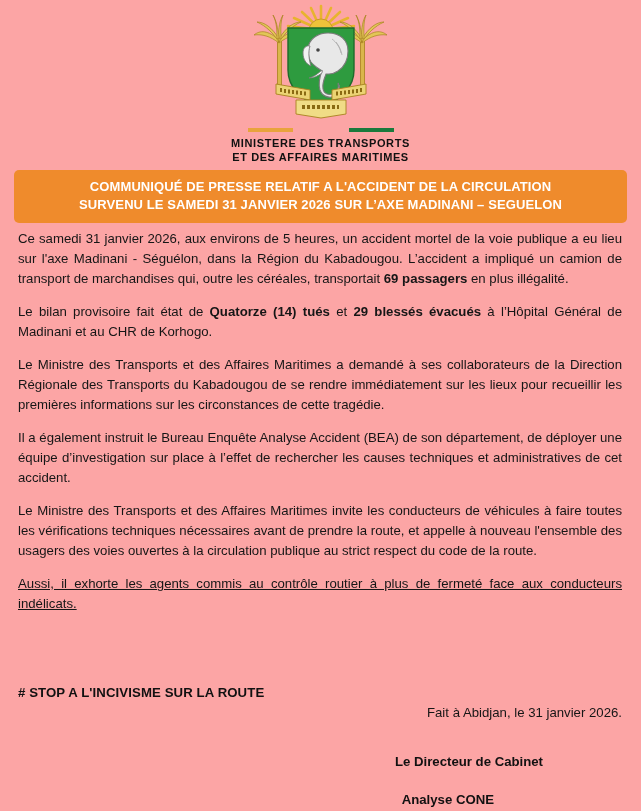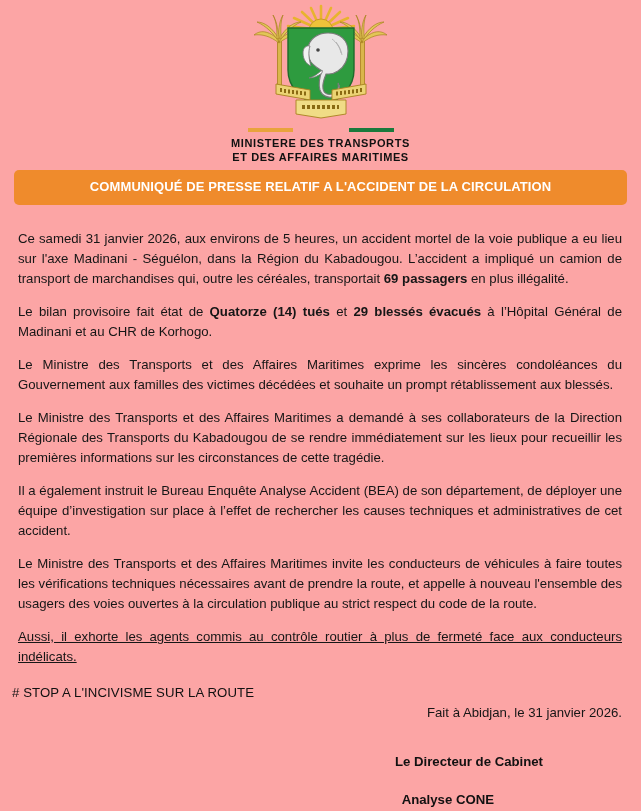--- a/index.html
+++ b/index.html
@@ -95,24 +95,24 @@
     text-align: justify;
     text-justify: inter-word;
     color: #161616;
   }
   p.para:last-child { margin-bottom: 0; text-decoration: underline; }
   .b { font-weight: bold; }
 
   
   .slogan {
     position: absolute;
-    left: 12px;
+    left: 18px;
     top: 685px;
     font-size: 13.2px;
-    font-weight: normal;
+    font-weight: bold;
     color: #111;
     letter-spacing: 0.1px;
   }
 
   
   .placedate {
     position: absolute;
     right: 19px;
     top: 705px;
     font-size: 13.2px;
@@ -235,29 +235,29 @@
     </div>
 
     <div class="ministry-name">
       <div>MINISTERE DES TRANSPORTS</div>
       <div>ET DES AFFAIRES MARITIMES</div>
     </div>
   </div>
 
   <div class="banner">
     <div>COMMUNIQUÉ DE PRESSE RELATIF A L'ACCIDENT DE LA CIRCULATION</div>
+    <div>SURVENU LE SAMEDI 31 JANVIER 2026 SUR L’AXE MADINANI – SEGUELON</div>
   </div>
 
   <div class="body-wrap">
 
     <p class="para"><span>Ce samedi 31 janvier 2026, aux environs de 5 heures, un accident mortel de la voie publique a eu lieu sur l'axe Madinani - Séguélon, dans la Région du Kabadougou. L’accident a impliqué un camion de transport de marchandises qui, outre les céréales, transportait </span><span class="b">69 passagers</span><span> en plus illégalité.</span></p>
 
     <p class="para"><span>Le bilan provisoire fait état de </span><span class="b">Quatorze (14) tués</span><span> et </span><span class="b">29 blessés évacués</span><span> à l’Hôpital Général de Madinani et au CHR de Korhogo.</span></p>
 
-    <p class="para">Le Ministre des Transports et des Affaires Maritimes exprime les sincères condoléances du Gouvernement aux familles des victimes décédées et souhaite un prompt rétablissement aux blessés.</p>
 
     <p class="para">Le Ministre des Transports et des Affaires Maritimes a demandé à ses collaborateurs de la Direction Régionale des Transports du Kabadougou de se rendre immédiatement sur les lieux pour recueillir les premières informations sur les circonstances de cette tragédie.</p>
 
     <p class="para">Il a également instruit le Bureau Enquête Analyse Accident (BEA) de son département, de déployer une équipe d’investigation sur place à l’effet de rechercher les causes techniques et administratives de cet accident.</p>
 
     <p class="para">Le Ministre des Transports et des Affaires Maritimes invite les conducteurs de véhicules à faire toutes les vérifications techniques nécessaires avant de prendre la route, et appelle à nouveau l'ensemble des usagers des voies ouvertes à la circulation publique au strict respect du code de la route.</p>
 
     <p class="para">Aussi, il exhorte les agents commis au contrôle routier à plus de fermeté face aux conducteurs indélicats.</p>
   </div>
 

